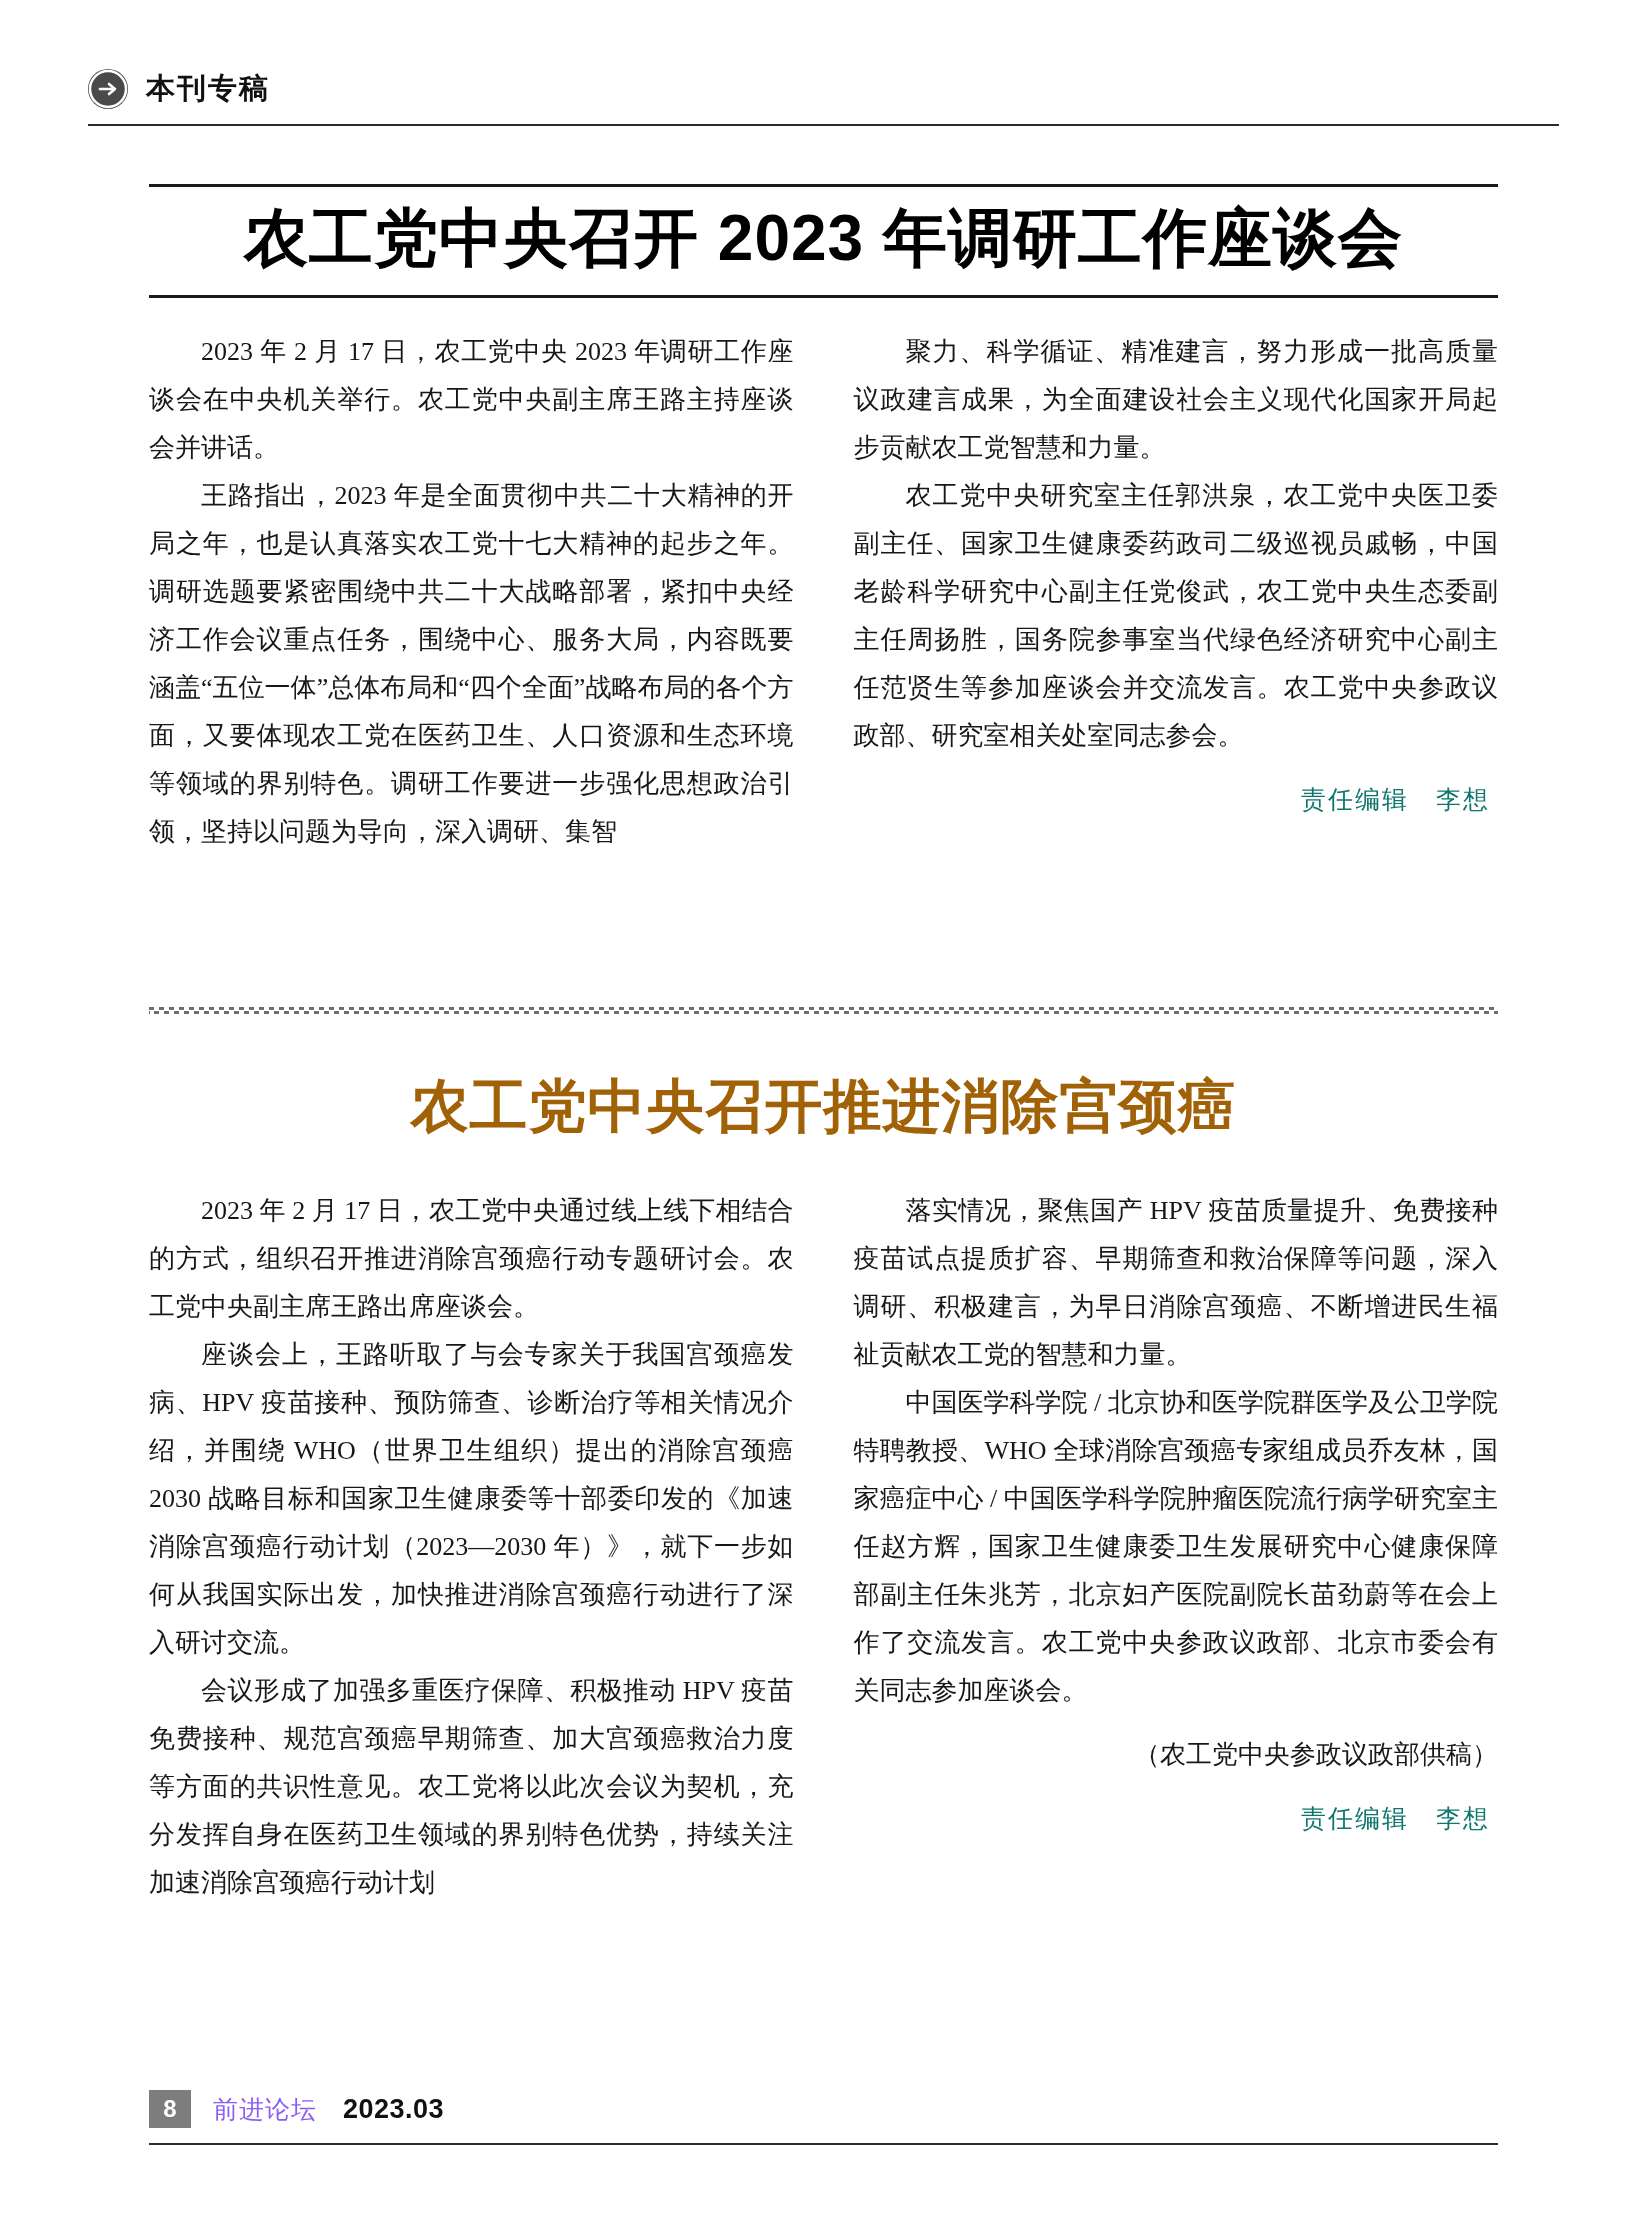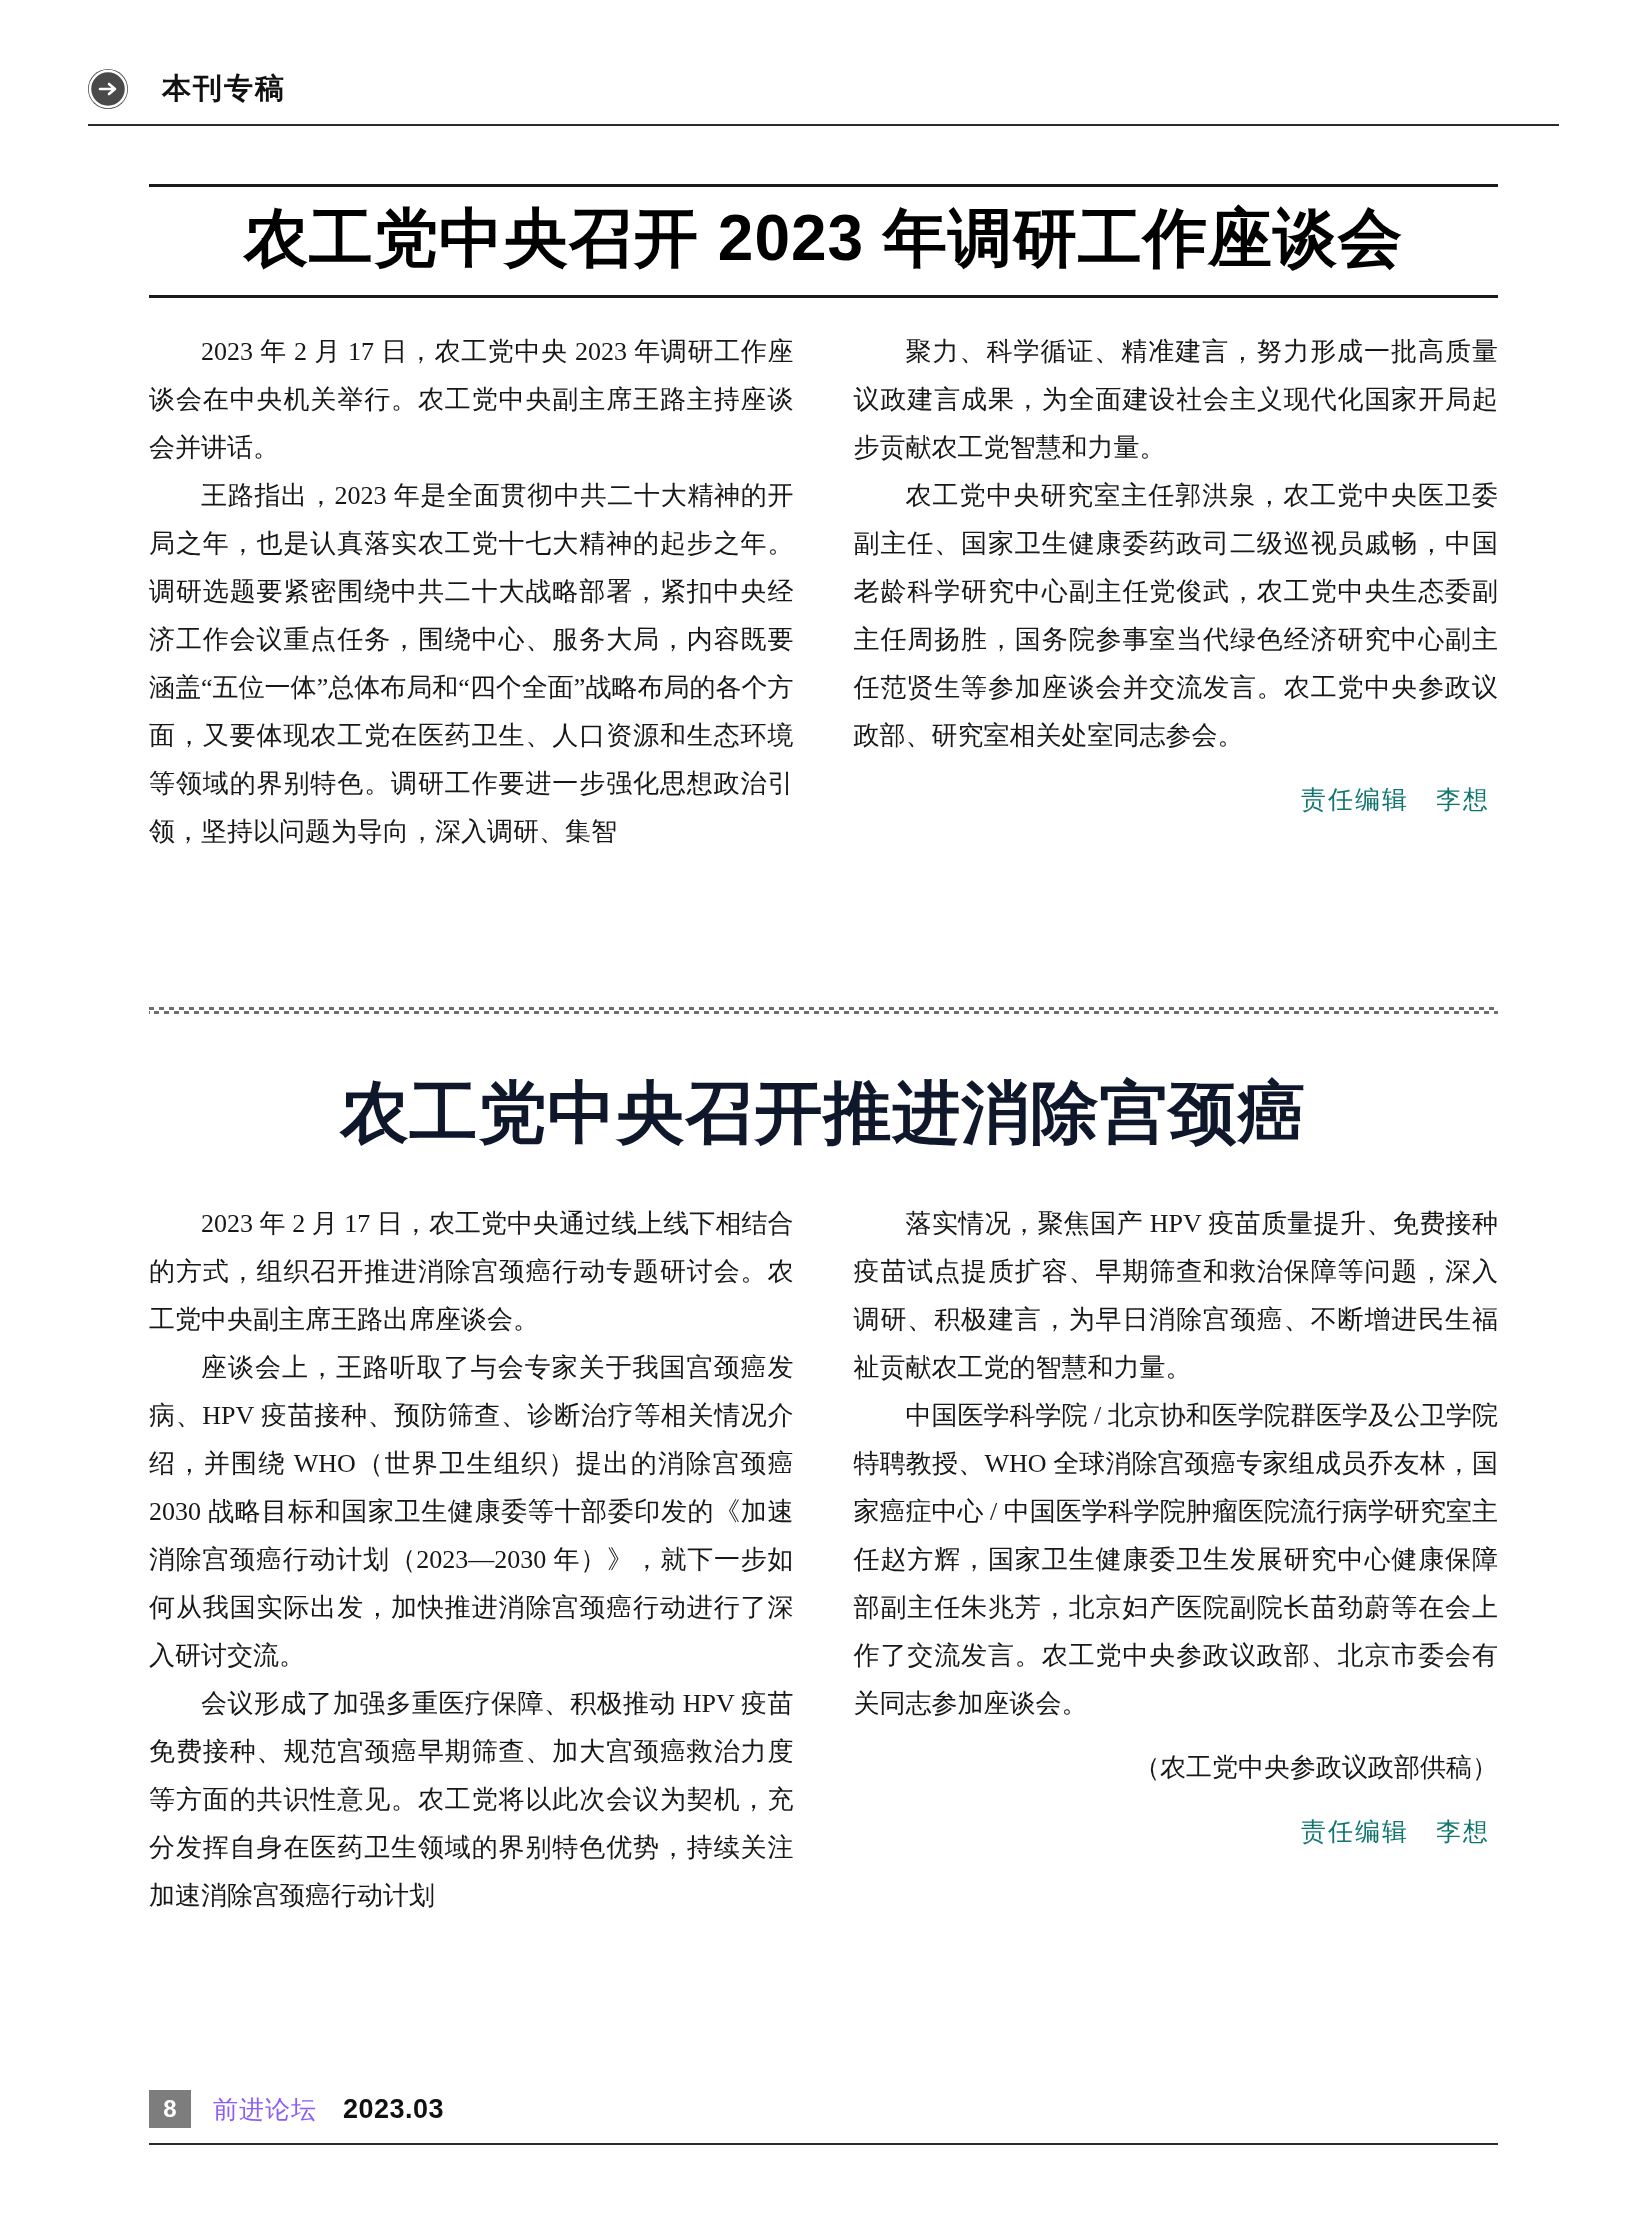--- a/index.html
+++ b/index.html
@@ -44,21 +44,21 @@
     display: flex;
     align-items: center;
     justify-content: center;
     color: #fff;
     font-size: 20px;
     line-height: 1;
     flex: 0 0 auto;
   }
   .header-icon svg { display:block; }
   .header-title {
-    margin-left: 34px;
+    margin-left: 18px;
     font-family: "Liberation Sans", "DejaVu Sans", sans-serif;
     font-size: 29px;
     font-weight: bold;
     letter-spacing: 2px;
     color: #111;
   }
   .header-rule {
     position: absolute;
     left: 0;
     top: 62px;
@@ -158,24 +158,24 @@
   
   .article2 {
     position: absolute;
     left: 149px;
     top: 1067px;
     width: 1349px;
   }
   .a2-title {
     font-family: "Liberation Sans", "DejaVu Sans", sans-serif;
     font-weight: bold;
-    font-size: 68px;
+    font-size: 58px;
     line-height: 1.34;
     text-align: center;
-    color: #0f172a;
+    color: #a16207;
     letter-spacing: 1px;
   }
   .a2-title div { white-space: nowrap; }
 
   .article2 .cols { margin-top: 42px; }
 
   
   .footer {
     position: absolute;
     left: 149px;

